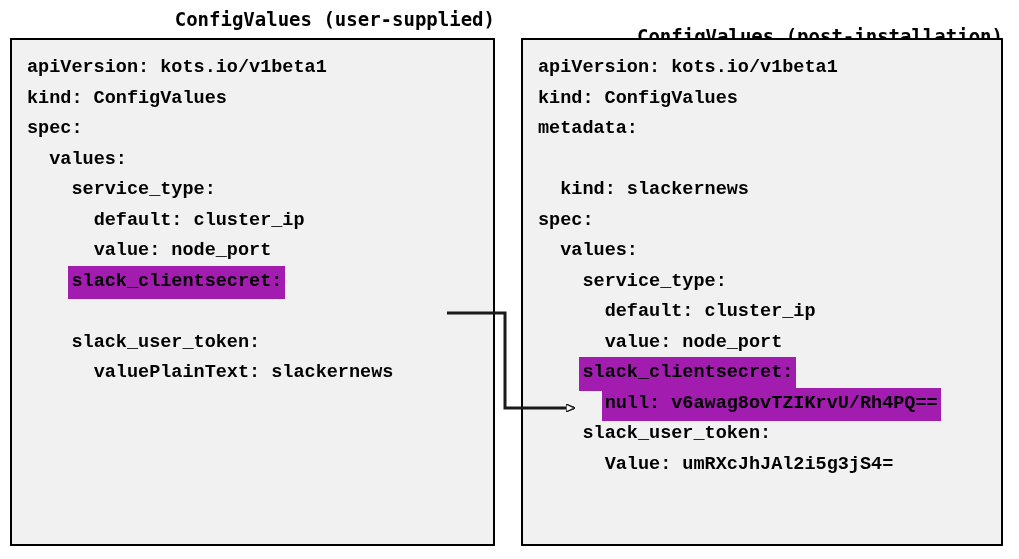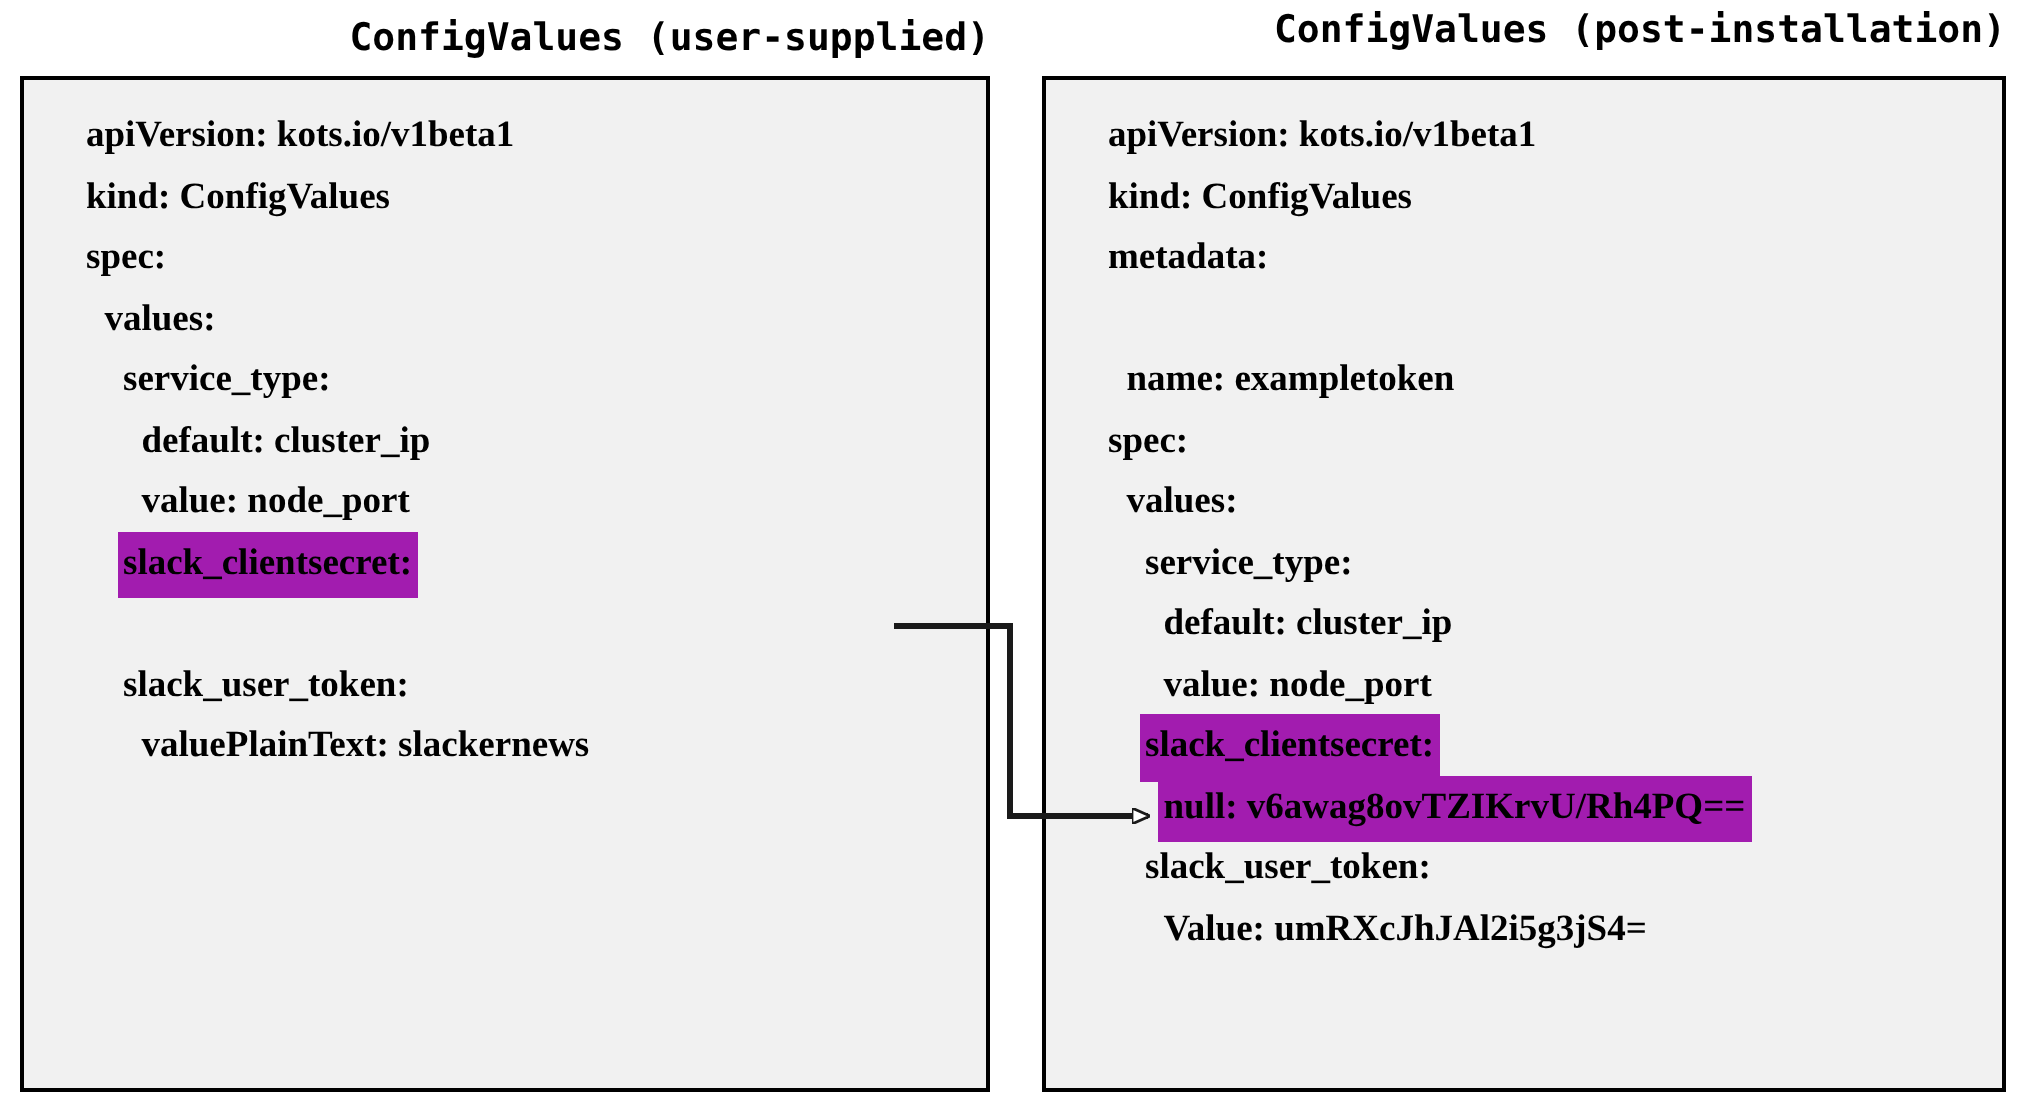--- a/index.html
+++ b/index.html
@@ -25,21 +25,21 @@
     position: absolute;
     font-family: "DejaVu Sans Mono", "Liberation Mono", monospace;
     font-size: 19px;
     font-weight: bold;
     color: #000000;
     letter-spacing: 0px;
     white-space: nowrap;
     text-align: right;
   }
   #title-left  { left: 10px;  top: 8px;  width: 485px; }
-  #title-right { left: 521px; top: 4px;  width: 482px; }
+  #title-right { left: 521px; top: 25px;  width: 482px; }
 
   
   .panel {
     position: absolute;
     background: #f1f1f1;
     border: 2.5px solid #000000;
     box-sizing: border-box;
     overflow: hidden;
   }
   #panel-left  { left: 10px;  top: 38px; width: 485px; height: 508px; }
@@ -47,28 +47,27 @@
 
   .yaml-body {
     position: absolute;
     left: 0; top: 0; right: 0; bottom: 0;
     padding: 12px 0 0 0;
   }
 
   .yaml-line {
     height: 30.5px;
     line-height: 30.5px;
-    font-family: Liberation Serif, serif;
+    font-family: Liberation Mono, monospace;
     font-size: 18.5px;
     font-weight: bold;
     color: #000000;
     white-space: pre;
     padding-left: 12px;
     box-sizing: border-box;
-    margin-left: 16px;
   }
   .yaml-line > span.txt {
     display: inline-block;
     padding: 1px 3px 2px 3px;
   }
   .yaml-line.hl > span.txt {
     background: #a21caf;
   }
 
   
@@ -103,21 +102,21 @@
         <div class="yaml-line"><span class="pad">      </span><span class="txt">valuePlainText: slackernews</span></div>
       </div>
   </div>
 
   <div class="panel" id="panel-right">
     <div class="yaml-body" id="yaml-right">
         <div class="yaml-line"><span class="txt">apiVersion: kots.io/v1beta1</span></div>
         <div class="yaml-line"><span class="txt">kind: ConfigValues</span></div>
         <div class="yaml-line"><span class="txt">metadata:</span></div>
         <div class="yaml-line"><span class="pad">  </span></div>
-        <div class="yaml-line"><span class="pad">  </span><span class="txt">name: exampletoken</span></div>
+        <div class="yaml-line"><span class="pad">  </span><span class="txt">kind: slackernews</span></div>
         <div class="yaml-line"><span class="txt">spec:</span></div>
         <div class="yaml-line"><span class="pad">  </span><span class="txt">values:</span></div>
         <div class="yaml-line"><span class="pad">    </span><span class="txt">service_type:</span></div>
         <div class="yaml-line"><span class="pad">      </span><span class="txt">default: cluster_ip</span></div>
         <div class="yaml-line"><span class="pad">      </span><span class="txt">value: node_port</span></div>
         <div class="yaml-line hl"><span class="pad">    </span><span class="txt">slack_clientsecret:</span></div>
         <div class="yaml-line hl"><span class="pad">      </span><span class="txt">null: v6awag8ovTZIKrvU/Rh4PQ==</span></div>
         <div class="yaml-line"><span class="pad">    </span><span class="txt">slack_user_token:</span></div>
         <div class="yaml-line"><span class="pad">      </span><span class="txt">Value: umRXcJhJAl2i5g3jS4=</span></div>
       </div>

